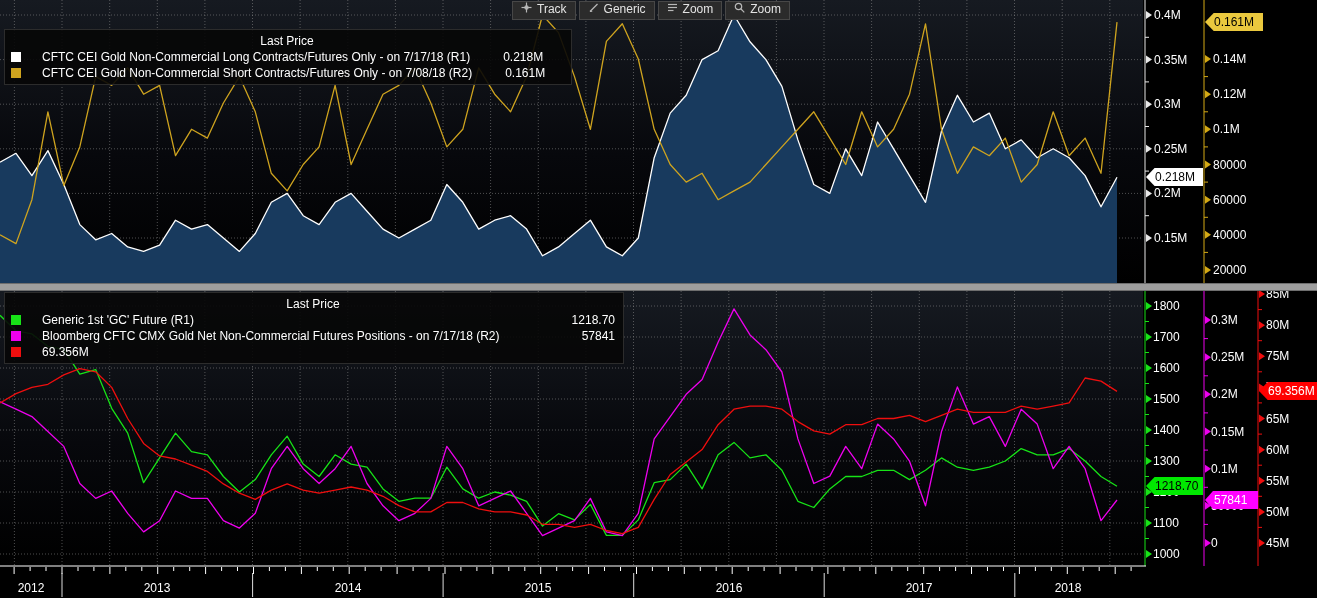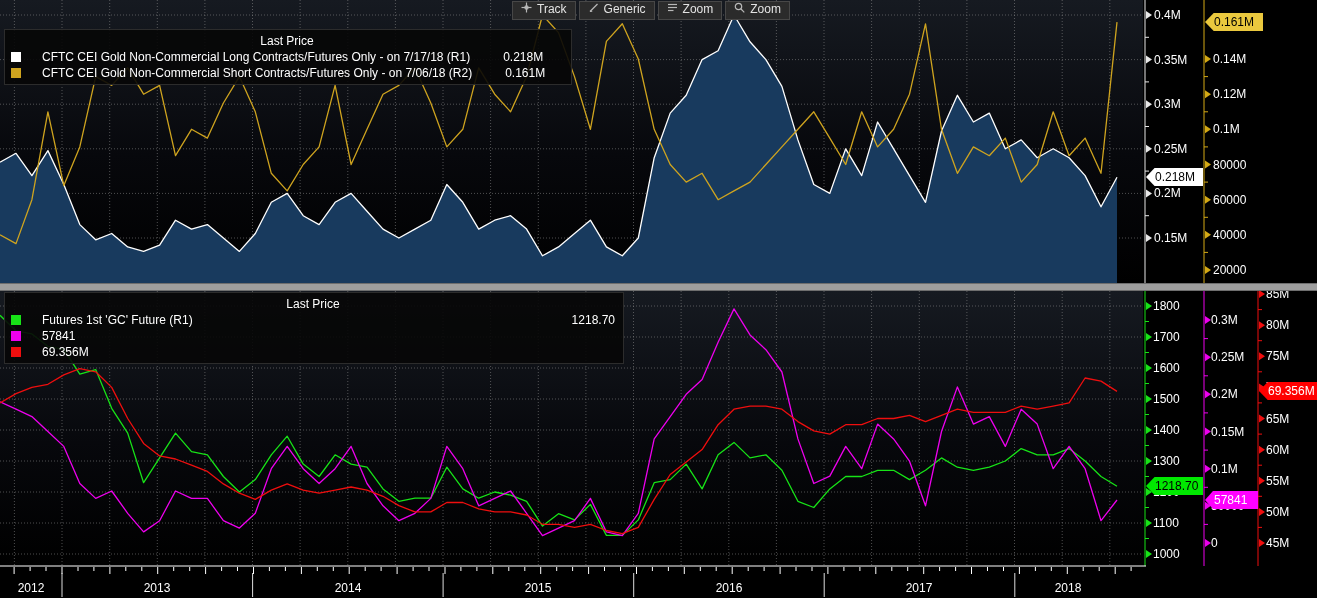--- a/index.html
+++ b/index.html
@@ -352,34 +352,35 @@
 
 <div class="legend" id="legend-top">
   <div class="legend-title">Last Price</div>
   <div class="legend-row">
     <span class="legend-swatch" style="background: rgb(255, 255, 255);"></span>
     <span class="legend-label">CFTC CEI Gold Non-Commercial Long Contracts/Futures Only -  on 7/17/18  (R1)</span>
     <span class="legend-value">0.218M</span>
   </div>
   <div class="legend-row">
     <span class="legend-swatch" style="background: rgb(207, 164, 31);"></span>
-    <span class="legend-label">CFTC CEI Gold Non-Commercial Short Contracts/Futures Only -  on 7/06/18  (R2)</span>
+    <span class="legend-label">CFTC CEI Gold Non-Commercial Short Contracts/Futures Only -  on 7/08/18  (R2)</span>
     <span class="legend-value">0.161M</span>
   </div>
 </div>
 
 <div class="legend" id="legend-bottom">
   <div class="legend-title">Last Price</div>
   <div class="legend-row">
     <span class="legend-swatch" style="background: rgb(23, 227, 23);"></span>
-    <span class="legend-label">Futures 1st 'GC' Future  (R1)</span>
+    <span class="legend-label">Generic 1st 'GC' Future  (R1)</span>
     <span class="legend-value">1218.70</span>
   </div>
   <div class="legend-row">
     <span class="legend-swatch" style="background: rgb(238, 0, 238);"></span>
+    <span class="legend-label">Bloomberg CFTC CMX Gold Net Non-Commercial Futures Positions -  on 7/17/18  (R2)</span>
     <span class="legend-value">57841</span>
   </div>
   <div class="legend-row">
     <span class="legend-swatch" style="background: rgb(239, 14, 14);"></span>
     <span class="legend-value">69.356M</span>
   </div>
 </div>
 
 <div class="price-tag" id="tag-top-R1" style="left: 1146px; top: 168px; width: 57px; background: rgb(255, 255, 255); color: rgb(0, 0, 0);">0.218M</div>
 <div class="price-tag" id="tag-top-R2" style="left: 1205px; top: 13px; width: 58px; background: rgb(234, 200, 62); color: rgb(0, 0, 0);">0.161M</div>

